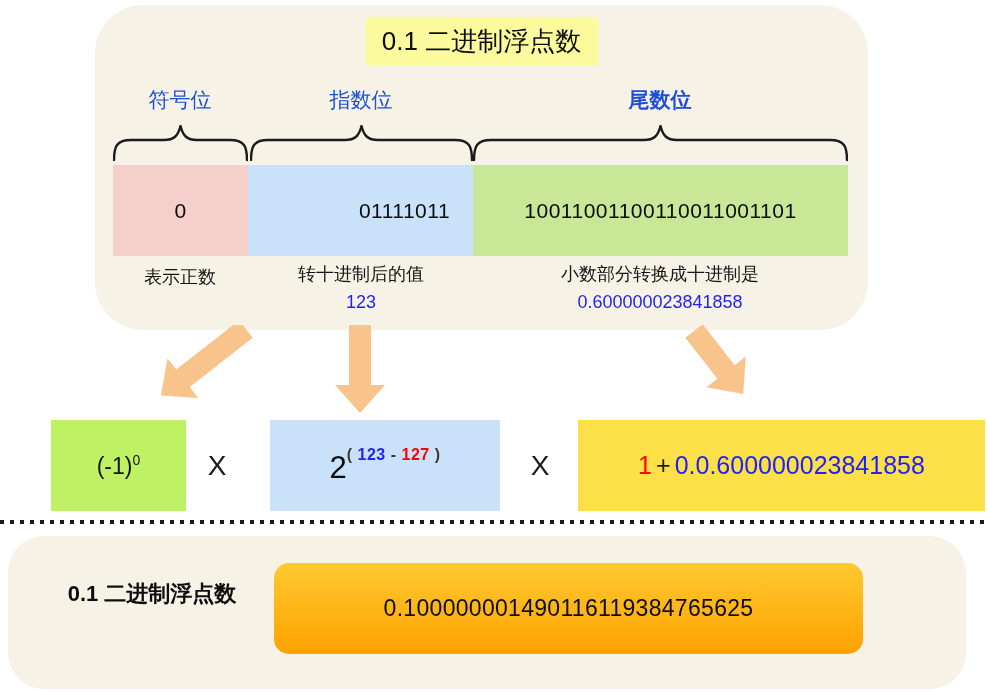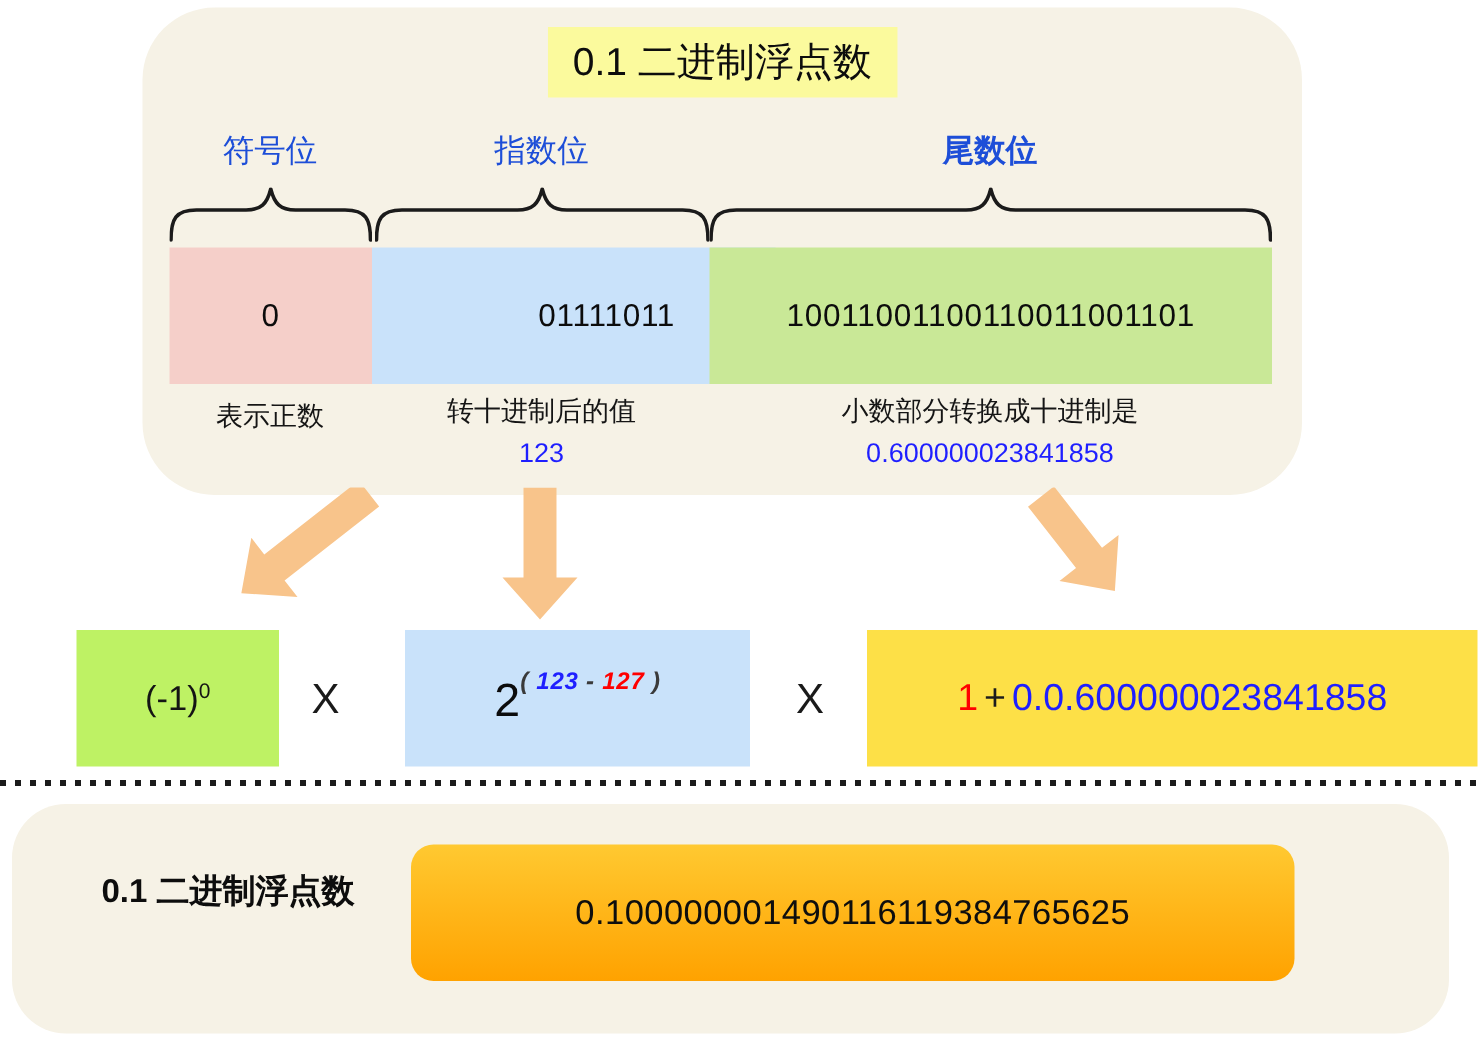--- a/index.html
+++ b/index.html
@@ -44,21 +44,21 @@
   
   .arrows-svg{left:0;top:325px;width:987px;height:92px;}
   .arrows-svg polygon{fill:#f8c48b;}
 
   
   .frm-box{top:420px;height:91px;}
   .frm-sign{left:30px;width:135px;background:#bef264;font-size:23px;margin-left:21px;}
   .frm-sign sup{font-size:14px;vertical-align:super;}
   .frm-exp{left:270px;width:230px;background:#c9e2fa;}
   .frm-exp .base{font-size:31px;color:#0c0c0c;}
-  .frm-exp sup{font-size:16px;font-weight:bold;vertical-align:18px;letter-spacing:.5px;font-style:italic;}
+  .frm-exp sup{font-size:16px;font-weight:bold;vertical-align:18px;letter-spacing:.5px;}
   .frm-exp .paren,.frm-exp .minus{color:#3a3a3a;}
   .frm-exp .dec{color:#1f1fff;}
   .frm-exp .bias{color:#ff0000;}
   .frm-man{left:578px;width:407px;background:#fde047;font-size:25px;white-space:nowrap;}
   .frm-man .one{color:#ff0000;}
   .frm-man .plus{color:#1c1c1c;padding:0 4px;}
   .frm-man .frac{color:#1f1fff;}
   .times{top:420px;width:46px;height:91px;font-size:28px;color:#1a1a1a;}
   .times1{left:194px;}
   .times2{left:517px;}

